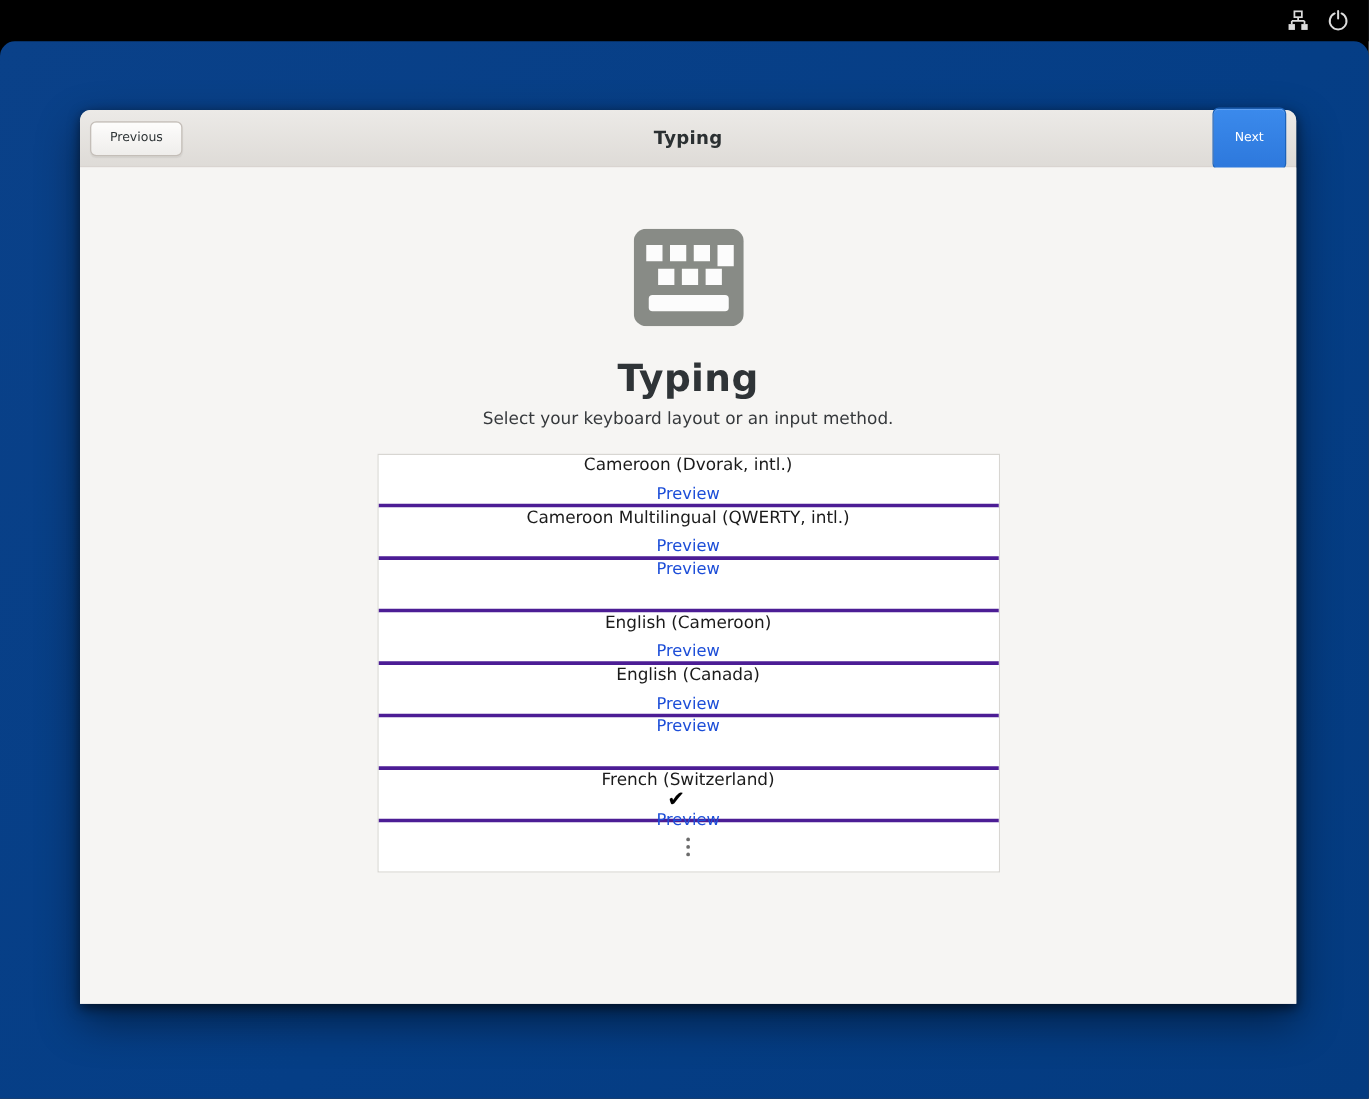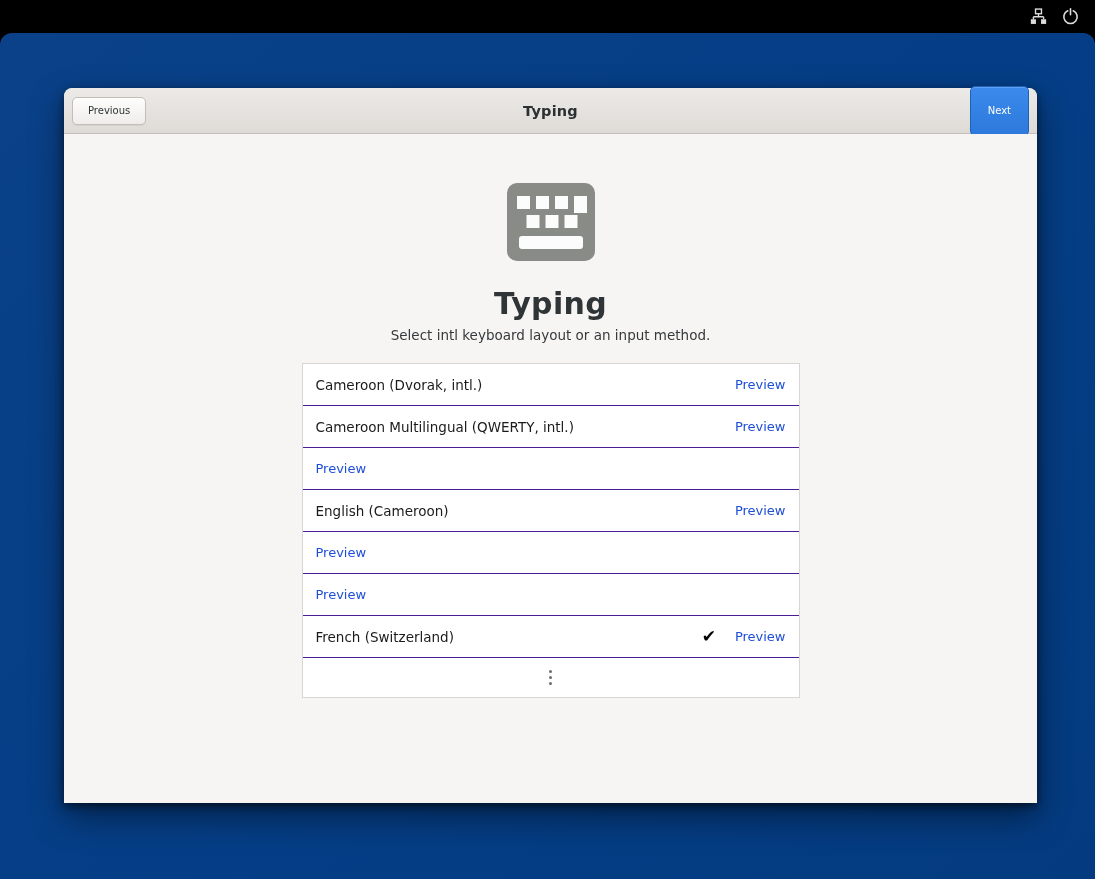--- a/index.html
+++ b/index.html
@@ -67,21 +67,21 @@
   .page-subtitle{
     margin:6px 0 0 0;font-size:13.5px;color:#36393c;
   }
   
   .layout-table{
     width:498px;margin:20px auto 0;background:#ffffff;
     border:1px solid #d8d6d2;box-sizing:border-box;text-align:left;
   }
   .layout-row{
     height:42px;display:flex;align-items:center;padding:0 13px;box-sizing:border-box;
-    border-bottom:1px solid #4c1d95;cursor:pointer;background:#fff;
+    border-bottom:3px solid #4c1d95;cursor:pointer;background:#fff;flex-direction:column;
   }
   .layout-name{flex:1;font-size:13.5px;color:#1b1b1b;}
   .check{
     color:#000;font-weight:bold;font-size:17px;margin-right:19px;line-height:1;display:none;
   }
   .layout-row.selected .check{display:inline;}
   .preview-link{
     font-size:13px;color:#1d4ed8;cursor:pointer;
   }
   .more-row{
@@ -130,40 +130,41 @@
           <rect x="48" y="13" width="13" height="13" fill="#fcfcfc"></rect>
           <rect x="67" y="13" width="13" height="17" fill="#fcfcfc"></rect>
           <rect x="19.5" y="32" width="13" height="13" fill="#fcfcfc"></rect>
           <rect x="38.5" y="32" width="13" height="13" fill="#fcfcfc"></rect>
           <rect x="57.5" y="32" width="13" height="13" fill="#fcfcfc"></rect>
           <rect x="12" y="53" width="64" height="13" rx="3" fill="#fcfcfc"></rect>
         </svg>
       </span>
 
       <h1 class="page-title">Typing</h1>
-      <p class="page-subtitle">Select intl keyboard layout or an input method.</p>
+      <p class="page-subtitle">Select your keyboard layout or an input method.</p>
 
       <div class="layout-table">
         <div>
             <div class="layout-row">
               <span class="layout-name">Cameroon (Dvorak, intl.)</span>
               <a class="preview-link">Preview</a>
             </div>
             <div class="layout-row">
               <span class="layout-name">Cameroon Multilingual (QWERTY, intl.)</span>
               <a class="preview-link">Preview</a>
             </div>
             <div class="layout-row">
               <a class="preview-link">Preview</a>
             </div>
             <div class="layout-row">
               <span class="layout-name">English (Cameroon)</span>
               <a class="preview-link">Preview</a>
             </div>
             <div class="layout-row">
+              <span class="layout-name">English (Canada)</span>
               <a class="preview-link">Preview</a>
             </div>
             <div class="layout-row">
               <a class="preview-link">Preview</a>
             </div>
             <div class="layout-row selected">
               <span class="layout-name">French (Switzerland)</span>
               <span class="check">✔</span>
               <a class="preview-link">Preview</a>
             </div>

